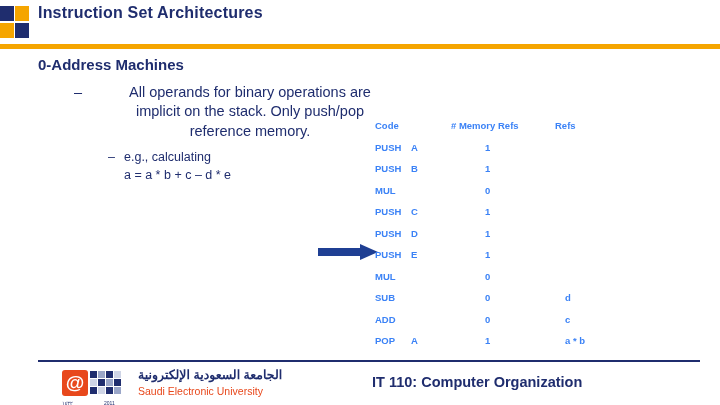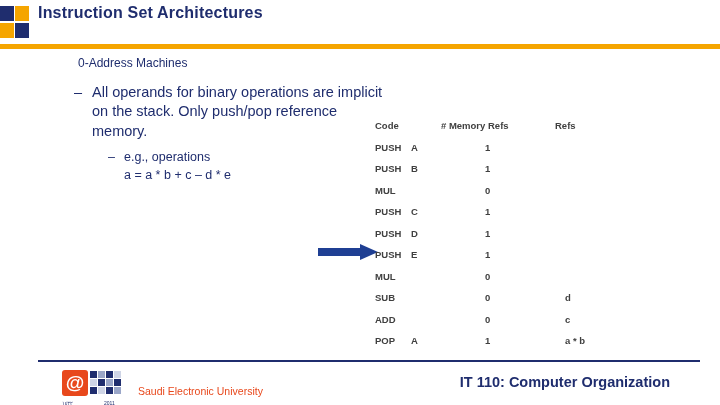--- a/index.html
+++ b/index.html
@@ -24,68 +24,68 @@
     letter-spacing:.2px;
     white-space:nowrap;
   }
   .hdr-rule{
     position:absolute;left:0;top:44px;width:720px;height:5px;background:#f5a500;
   }
 
   
   .subhead{
     position:absolute;left:38px;top:56px;
-    font-size:12px;font-weight:normal;color:#1f2d6e;margin-left:40px;
+    font-size:15px;font-weight:bold;color:#1f2d6e;
   }
   .bullet1{
     position:absolute;left:74px;top:83px;width:320px;
     font-size:14.5px;color:#1f2d6e;line-height:1.33;
   }
   .bullet1 .dash{position:absolute;left:0;top:0;}
-  .bullet1 .txt{display:block;margin-left:18px;}
+  .bullet1 .txt{display:block;margin-left:32px;text-align:center;}
 
   .bullet2{
     position:absolute;left:108px;top:148px;width:250px;
     font-size:12.5px;color:#1f2d6e;line-height:1.45;
   }
   .bullet2 .dash{position:absolute;left:0;top:0;}
   .bullet2 .txt{display:block;margin-left:16px;}
 
   
   .arrow{position:absolute;left:318px;top:244px;width:62px;height:16px;}
   .arrow .shaft{position:absolute;left:0;top:4px;width:44px;height:8px;background:#1f3f93;}
   .arrow .head{position:absolute;left:42px;top:0;width:0;height:0;
     border-top:8px solid transparent;border-bottom:8px solid transparent;border-left:18px solid #1f3f93;}
 
   
-  .tbl{position:absolute;left:375px;top:120px;width:330px;color:#404040;}
+  .tbl{position:absolute;left:375px;top:120px;width:330px;color:#3b82f6;}
   .tbl .hrow{font-size:9.5px;font-weight:bold;}
   .tbl .row{font-size:9.5px;font-weight:bold;}
   .tbl .r{position:relative;height:21.5px;}
   .c-code{position:absolute;left:0;}
   .c-op{position:absolute;left:36px;}
   .c-refs{position:absolute;left:110px;}
   .c-stack{position:absolute;left:190px;}
-  .hdr-refs{position:absolute;left:66px;}
+  .hdr-refs{position:absolute;left:76px;}
   .hdr-stack{position:absolute;left:180px;}
 
   
   .foot-rule{position:absolute;left:38px;top:360px;width:662px;height:2px;background:#1f2d6e;}
   .footer{position:absolute;left:0;top:362px;width:720px;height:43px;}
   .logo{position:absolute;left:60px;top:5px;width:250px;height:38px;}
   .logo .mark{position:absolute;left:0;top:2px;width:70px;height:28px;}
   .logo .mark .box{position:absolute;width:70px;height:28px;background:#fff;}
   .logo .mark .at{position:absolute;left:2px;top:1px;width:26px;height:26px;background:#e8481c;color:#fff;
      font-size:19px;font-weight:bold;text-align:center;line-height:26px;border-radius:3px;}
   .px{position:absolute;width:7px;height:7px;}
   .logo .ar{position:absolute;left:78px;top:0px;font-size:12.5px;font-weight:bold;color:#1f2d6e;direction:rtl;white-space:nowrap;}
   .logo .en{position:absolute;left:78px;top:18px;font-size:10.5px;font-weight:normal;color:#e8481c;white-space:nowrap;}
   .logo .yr{position:absolute;left:2px;top:31px;font-size:5px;color:#1f2d6e;}
   .logo .yr2{position:absolute;left:44px;top:31px;font-size:5px;color:#1f2d6e;}
-  .foot-title{position:absolute;left:340px;top:12px;width:330px;text-align:right;
+  .foot-title{position:absolute;left:372px;top:12px;width:330px;text-align:left;
     font-size:14.5px;font-weight:bold;color:#1f2d6e;}
 </style>
 </head>
 <body>
 
 <div class="hdr-squares">
   <span class="sq a"></span>
   <span class="sq b"></span>
   <span class="sq c"></span>
   <span class="sq d"></span>
@@ -95,21 +95,21 @@
 
 <div class="subhead">0-Address Machines</div>
 
 <div class="bullet1">
   <span class="dash">–</span>
   <span class="txt">All operands for binary operations are implicit on the stack. Only push/pop reference memory.</span>
 </div>
 
 <div class="bullet2">
   <span class="dash">–</span>
-  <span class="txt">e.g., operations</span>
+  <span class="txt">e.g., calculating</span>
   <span class="txt">a = a * b + c – d * e</span>
 </div>
 
 <div class="arrow">
   <span class="shaft"></span>
   <span class="head"></span>
 </div>
 
 <div class="tbl">
   <div class="r hrow">
@@ -194,16 +194,17 @@
       <span class="px" style="left:38px;top:10px;background:#1f2d6e;"></span>
       <span class="px" style="left:46px;top:10px;background:#9aa6c8;"></span>
       <span class="px" style="left:54px;top:10px;background:#1f2d6e;"></span>
       <span class="px" style="left:30px;top:18px;background:#1f2d6e;"></span>
       <span class="px" style="left:38px;top:18px;background:#cfd5e6;"></span>
       <span class="px" style="left:46px;top:18px;background:#1f2d6e;"></span>
       <span class="px" style="left:54px;top:18px;background:#9aa6c8;"></span>
       <span class="yr">١٤٣٢</span>
       <span class="yr2">2011</span>
     </div>
+    <div class="ar">الجامعة السعودية الإلكترونية</div>
     <div class="en">Saudi Electronic University</div>
   </div>
   <div class="foot-title">IT 110: Computer Organization</div>
 </div>
 
 </body></html>

